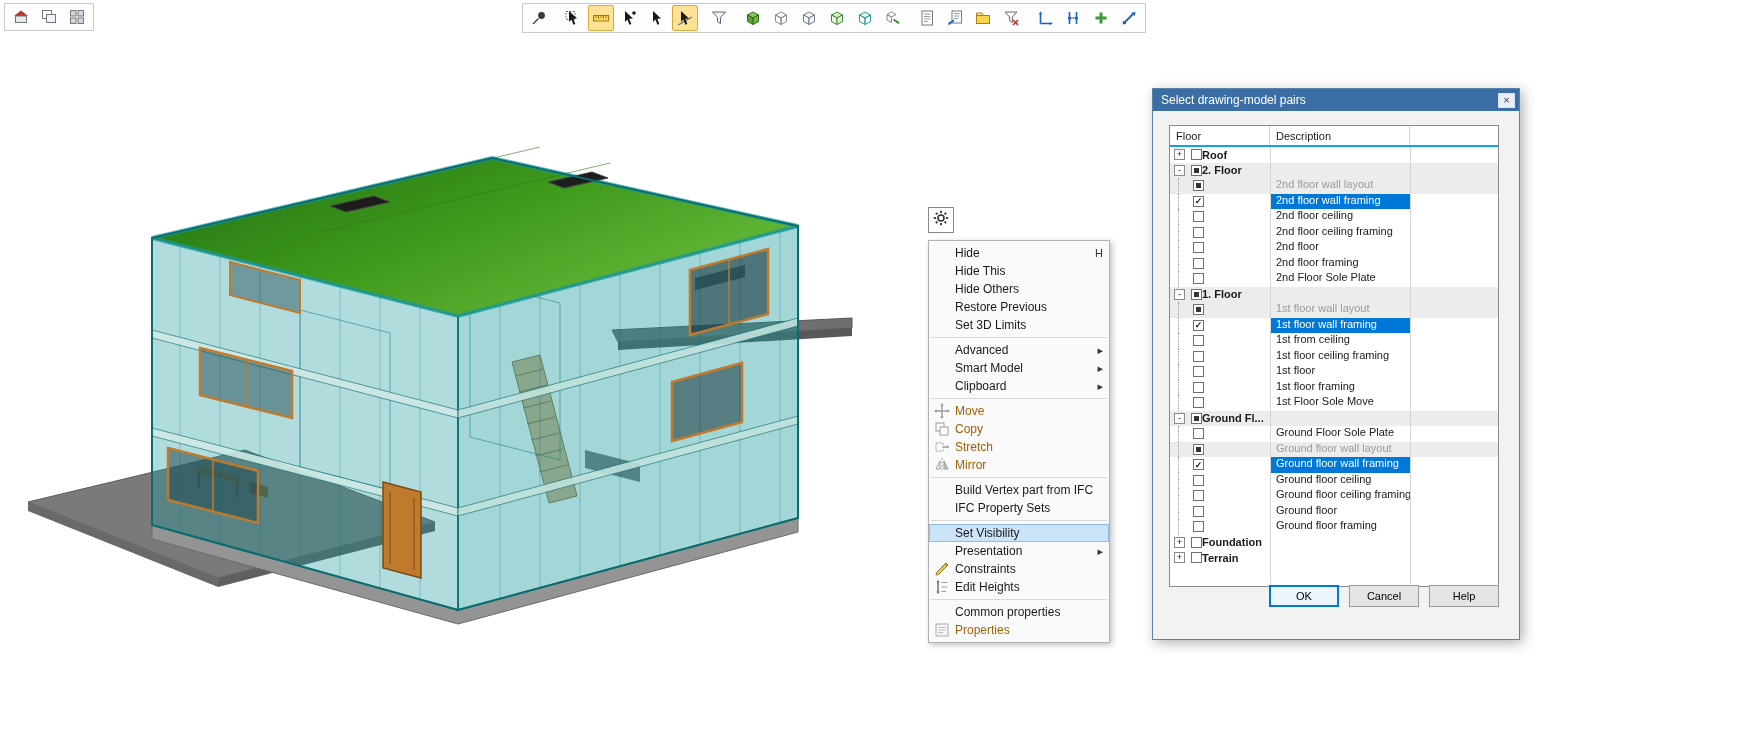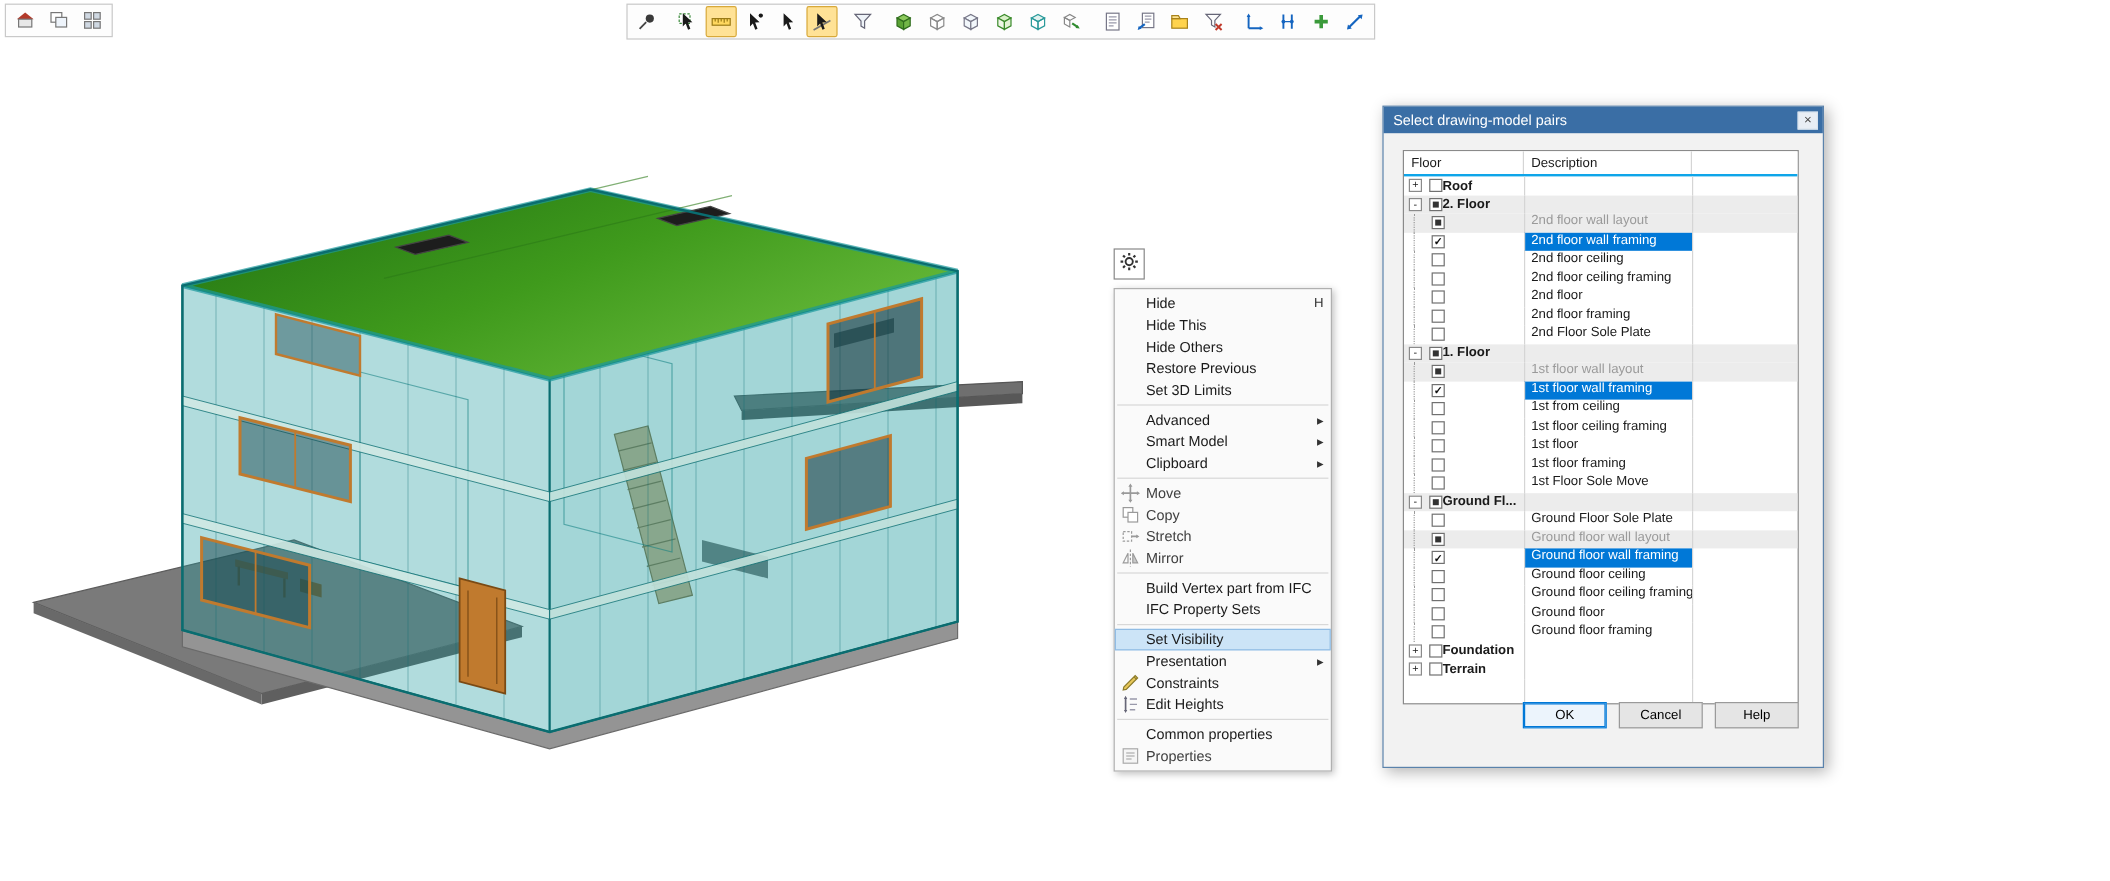--- a/index.html
+++ b/index.html
@@ -27,21 +27,21 @@
 
 #gear-btn{position:absolute;left:928px;top:207px;width:26px;height:26px;background:#fff;border:1px solid #888;display:flex;align-items:center;justify-content:center;cursor:pointer}
 
 
 #context-menu{position:absolute;left:928px;top:240px;width:182px;background:#fafafa;border:1px solid #b0b0b0;box-shadow:2px 2px 6px rgba(0,0,0,.25);padding:3px 0;font-size:12px}
 .mitem{display:flex;align-items:center;height:18px;padding:0 6px 0 4px;gap:4px;cursor:pointer}
 .micon{width:18px;height:18px;flex:0 0 18px;display:flex;align-items:center;justify-content:center}
 .mlabel{flex:1;white-space:nowrap}
 .mright{color:#333;font-size:11px;padding-left:8px}
 .mitem.disabled{cursor:default}
-.mitem.disabled .mlabel,.mitem.disabled .mright{color:#404040}
+.mitem.disabled .mlabel,.mitem.disabled .mright{color:#a16207}
 .mitem.highlighted{background:var(--menu-hl);outline:1px solid #90bce4;outline-offset:-1px}
 .msep{height:1px;background:#d8d8d8;margin:3px 2px}
 
 
 #dialog{position:absolute;left:1152px;top:88px;width:368px;height:552px;background:#f2f2f2;border:1px solid #5a82ab;box-shadow:3px 3px 12px rgba(0,0,0,.3)}
 .dlg-title{height:22px;background:var(--titlebar);color:#fff;font-size:12px;display:flex;align-items:center;padding:0 4px 0 8px}
 .dlg-title .ttl{flex:1;white-space:nowrap}
 .dlg-close{width:17px;height:15px;border:1px solid #d9e4ef;background:#e8eef5;color:#444;font-size:11px;line-height:13px;text-align:center;cursor:pointer}
 .tree-panel{position:absolute;left:16px;top:36px;width:330px;height:462px;background:#fff;border:1px solid #8a8a8a;display:flex;flex-direction:column;overflow:hidden}
 .tree-header{display:flex;height:21px;border-bottom:2px solid #0ea5e9;font-size:11px;background:#fff;flex:0 0 21px}

